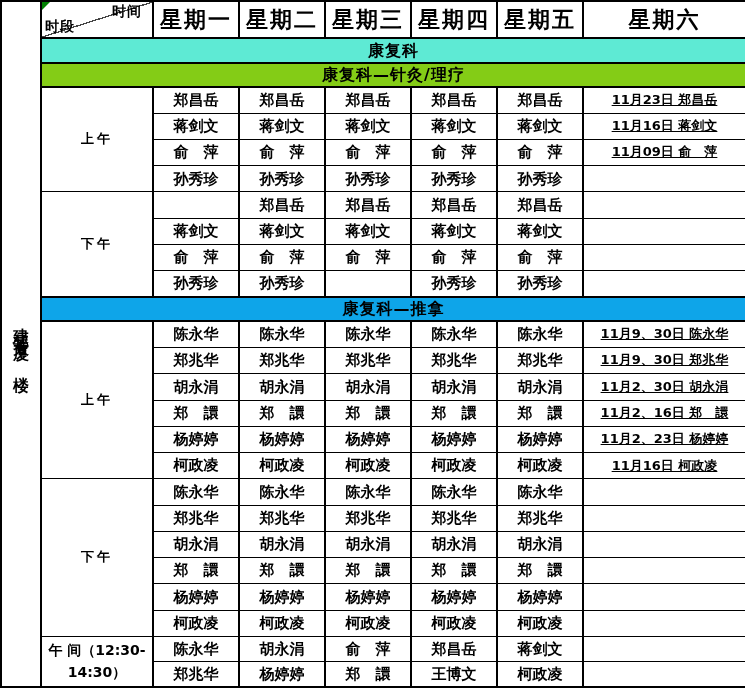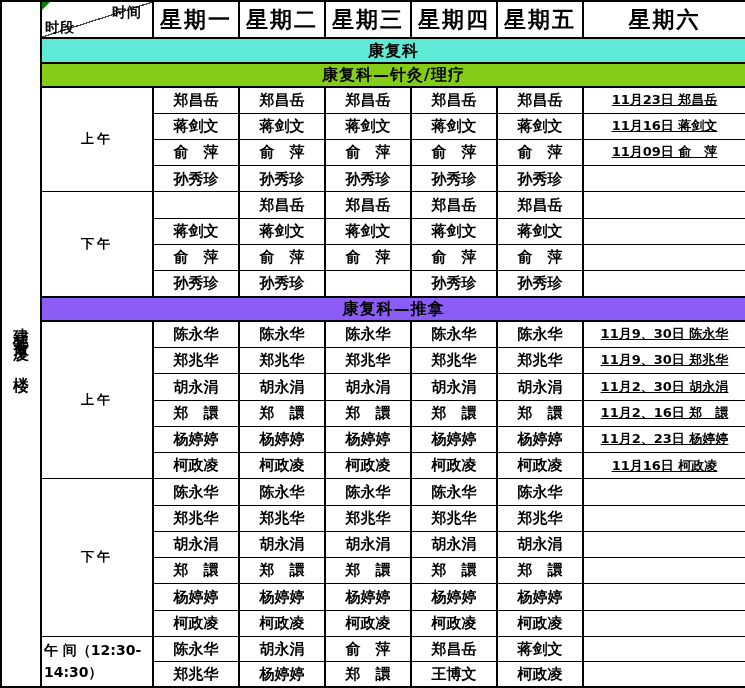--- a/index.html
+++ b/index.html
@@ -39,30 +39,31 @@
     text-orientation:upright;
     font-size:16px;
     letter-spacing:6px;
     line-height:1;
   }
   .corner-cell{
     position:relative;
     padding:12px;
     background-image:linear-gradient(to bottom right,
       transparent 49.2%, #444 49.2%, #444 51.2%, transparent 51.2%);
+    font-family:Liberation Mono, monospace;
   }
   .corner-top{position:absolute;top:3px;right:10px;font-size:14px;letter-spacing:1px;}
   .corner-bottom{position:absolute;bottom:2px;left:3px;font-size:14px;letter-spacing:1px;margin-top:32px;}
   .corner-marker{
     position:absolute;top:0;left:0;width:0;height:0;
     border-top:8px solid #008000;border-right:8px solid transparent;
   }
   .period-cell{font-size:13px;letter-spacing:3px;}
   .period-cell.noon{
-    font-size:14px;letter-spacing:0;text-align:left;
+    font-size:14px;letter-spacing:0;text-align:center;
     padding:0 2px;word-break:break-all;line-height:1.6;
   }
   .name-cell{font-size:15px;}
   .name-cell.sat{font-size:13px;text-decoration:underline;}
 </style>
 </head>
 <body>
 
 <table class="sched">
   <colgroup>
@@ -158,21 +159,21 @@
       </tr>
       <tr class="data-row">
         <td class="name-cell">孙秀珍</td>
         <td class="name-cell">孙秀珍</td>
         <td class="name-cell"></td>
         <td class="name-cell">孙秀珍</td>
         <td class="name-cell">孙秀珍</td>
         <td class="name-cell sat"></td>
       </tr>
       <tr class="section-row">
-        <td colspan="7" class="section-cell hl-cell" style="background: #8b5cf6;">康复科—推拿</td>
+        <td colspan="7" class="section-cell hl-cell" style="background: #0ea5e9;">康复科—推拿</td>
       </tr>
       <tr class="data-row">
         <td rowspan="6" class="period-cell">上午</td>
         <td class="name-cell">陈永华</td>
         <td class="name-cell">陈永华</td>
         <td class="name-cell">陈永华</td>
         <td class="name-cell">陈永华</td>
         <td class="name-cell">陈永华</td>
         <td class="name-cell sat">11月9、30日 陈永华</td>
       </tr>

